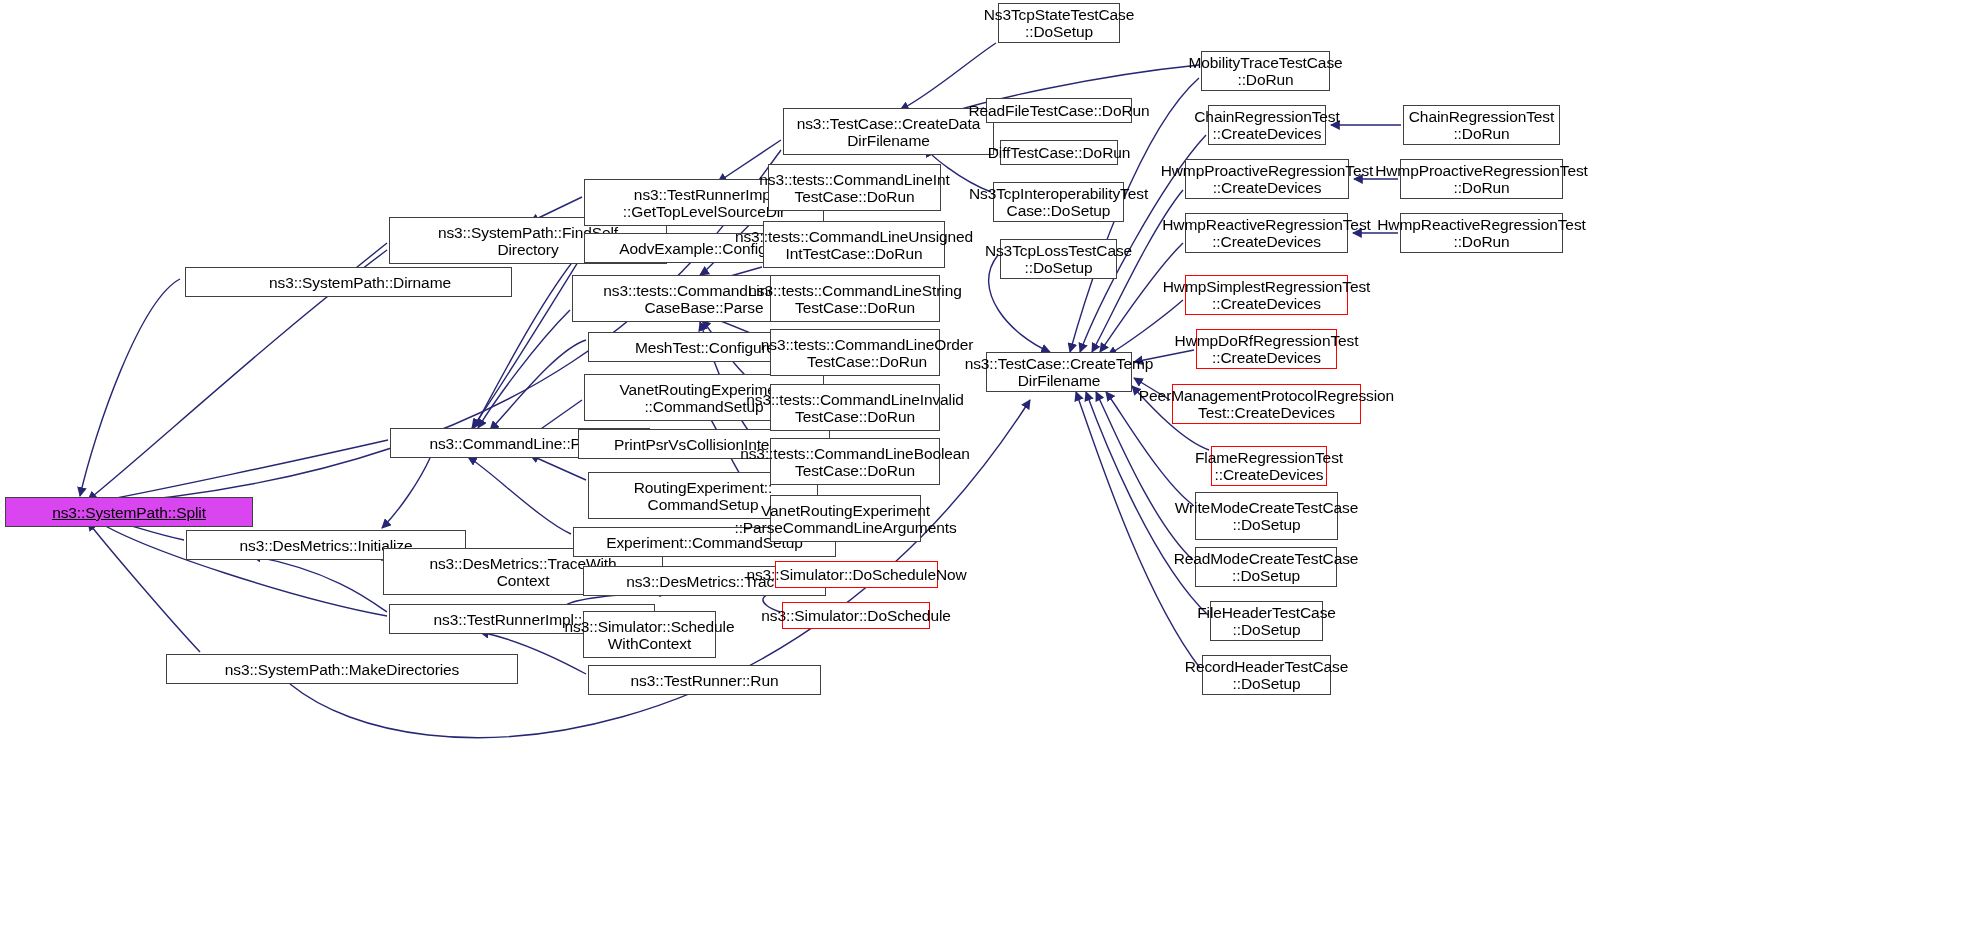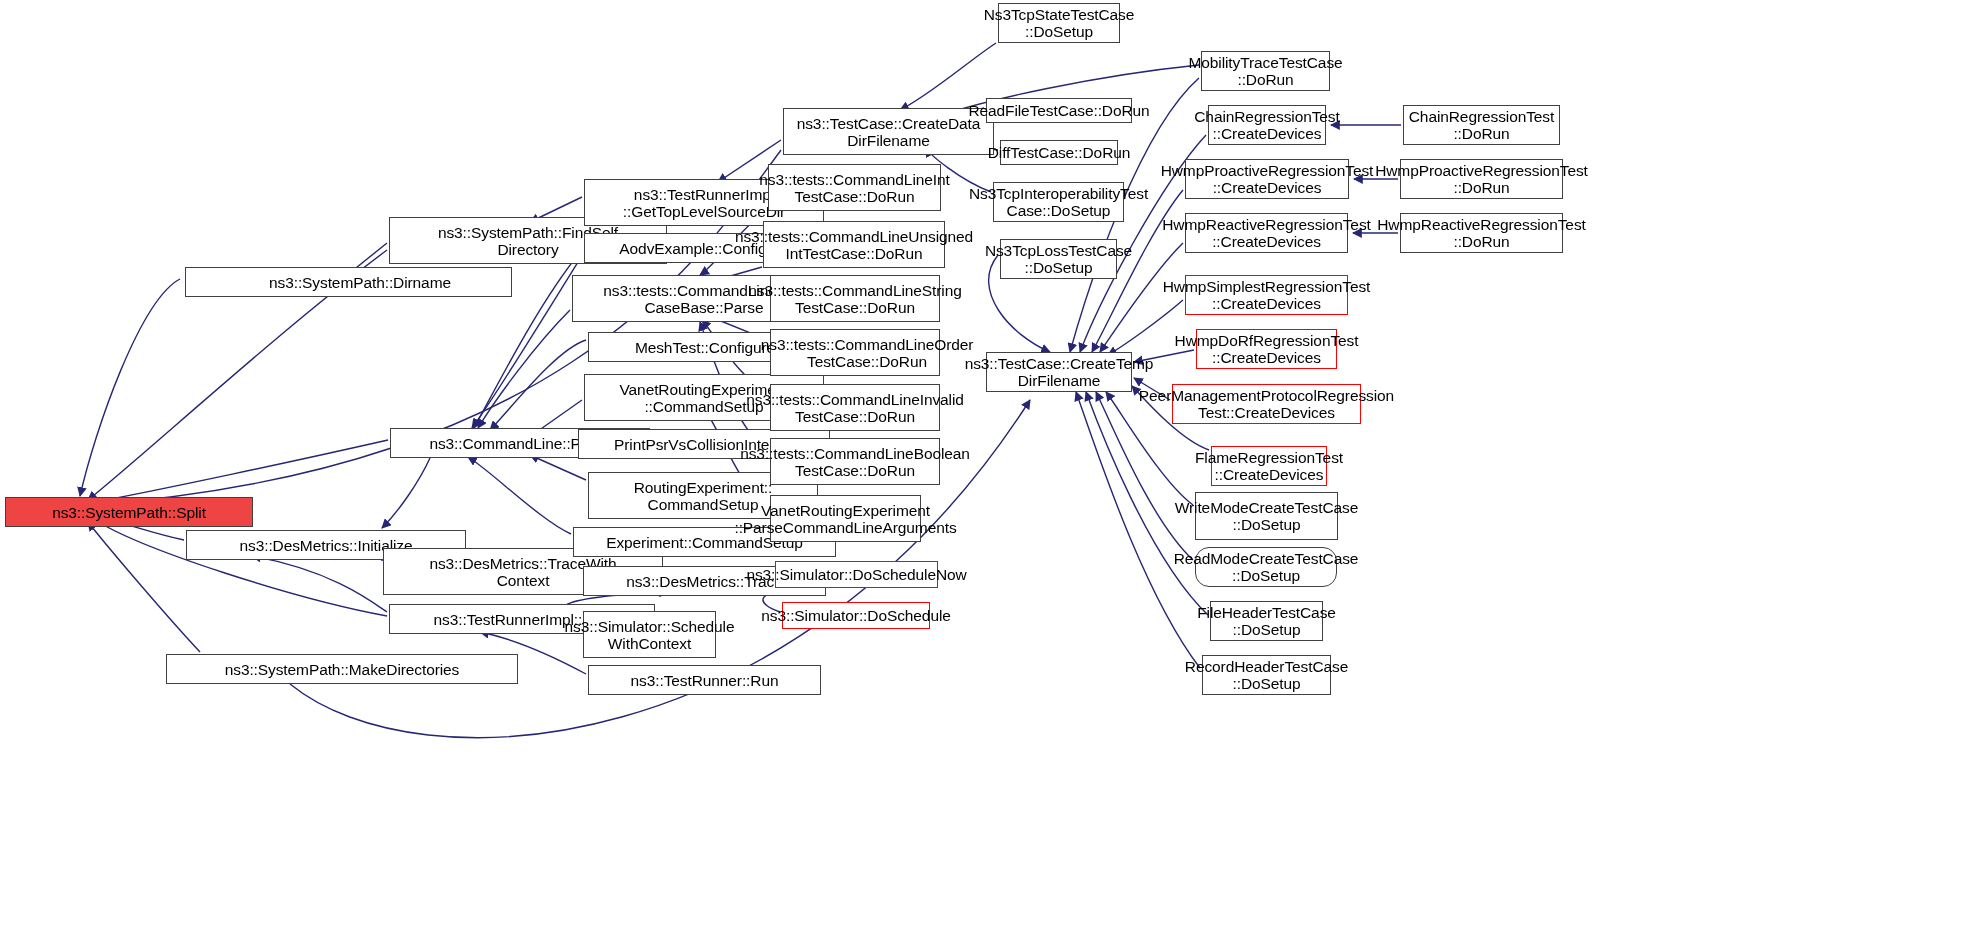--- a/index.html
+++ b/index.html
@@ -35,22 +35,23 @@
     background: #ffffff;
     color: #000000;
     font-size: 15.5px;
     line-height: 17px;
     letter-spacing: -0.1px;
     padding: 0 4px;
     white-space: pre-line;
     z-index: 5;
   }
   .node.root {
-    background: #ef4444;
+    background: #d946ef;
     border-color: #404040;
+    text-decoration: underline;
   }
   .node.red {
     border: 1px solid #ff0000;
   }
 </style>
 </head>
 <body>
 
 <div id="canvas">
   <svg id="edges" viewBox="0 0 1981 936" xmlns="http://www.w3.org/2000/svg">
@@ -183,21 +184,21 @@
       <div class="node red" style="left: 1185px; top: 275px; width: 163px; height: 40px;">HwmpSimplestRegressionTest
 ::CreateDevices</div>
       <div class="node red" style="left: 1196px; top: 329px; width: 141px; height: 40px;">HwmpDoRfRegressionTest
 ::CreateDevices</div>
       <div class="node red" style="left: 1172px; top: 384px; width: 189px; height: 40px;">PeerManagementProtocolRegression
 Test::CreateDevices</div>
       <div class="node red" style="left: 1211px; top: 438px; width: 116px; height: 40px; margin-top: 8px;">FlameRegressionTest
 ::CreateDevices</div>
       <div class="node" style="left: 1195px; top: 492px; width: 143px; height: 48px;">WriteModeCreateTestCase
 ::DoSetup</div>
-      <div class="node" style="left: 1195px; top: 547px; width: 142px; height: 40px; border-radius: 14px;">ReadModeCreateTestCase
+      <div class="node" style="left: 1195px; top: 547px; width: 142px; height: 40px;">ReadModeCreateTestCase
 ::DoSetup</div>
       <div class="node" style="left: 1210px; top: 601px; width: 113px; height: 40px;">FileHeaderTestCase
 ::DoSetup</div>
       <div class="node" style="left: 1202px; top: 655px; width: 129px; height: 40px;">RecordHeaderTestCase
 ::DoSetup</div>
       <div class="node" style="left: 1403px; top: 105px; width: 157px; height: 40px;">ChainRegressionTest
 ::DoRun</div>
       <div class="node" style="left: 1400px; top: 159px; width: 163px; height: 40px;">HwmpProactiveRegressionTest
 ::DoRun</div>
       <div class="node" style="left: 1400px; top: 213px; width: 163px; height: 40px;">HwmpReactiveRegressionTest

